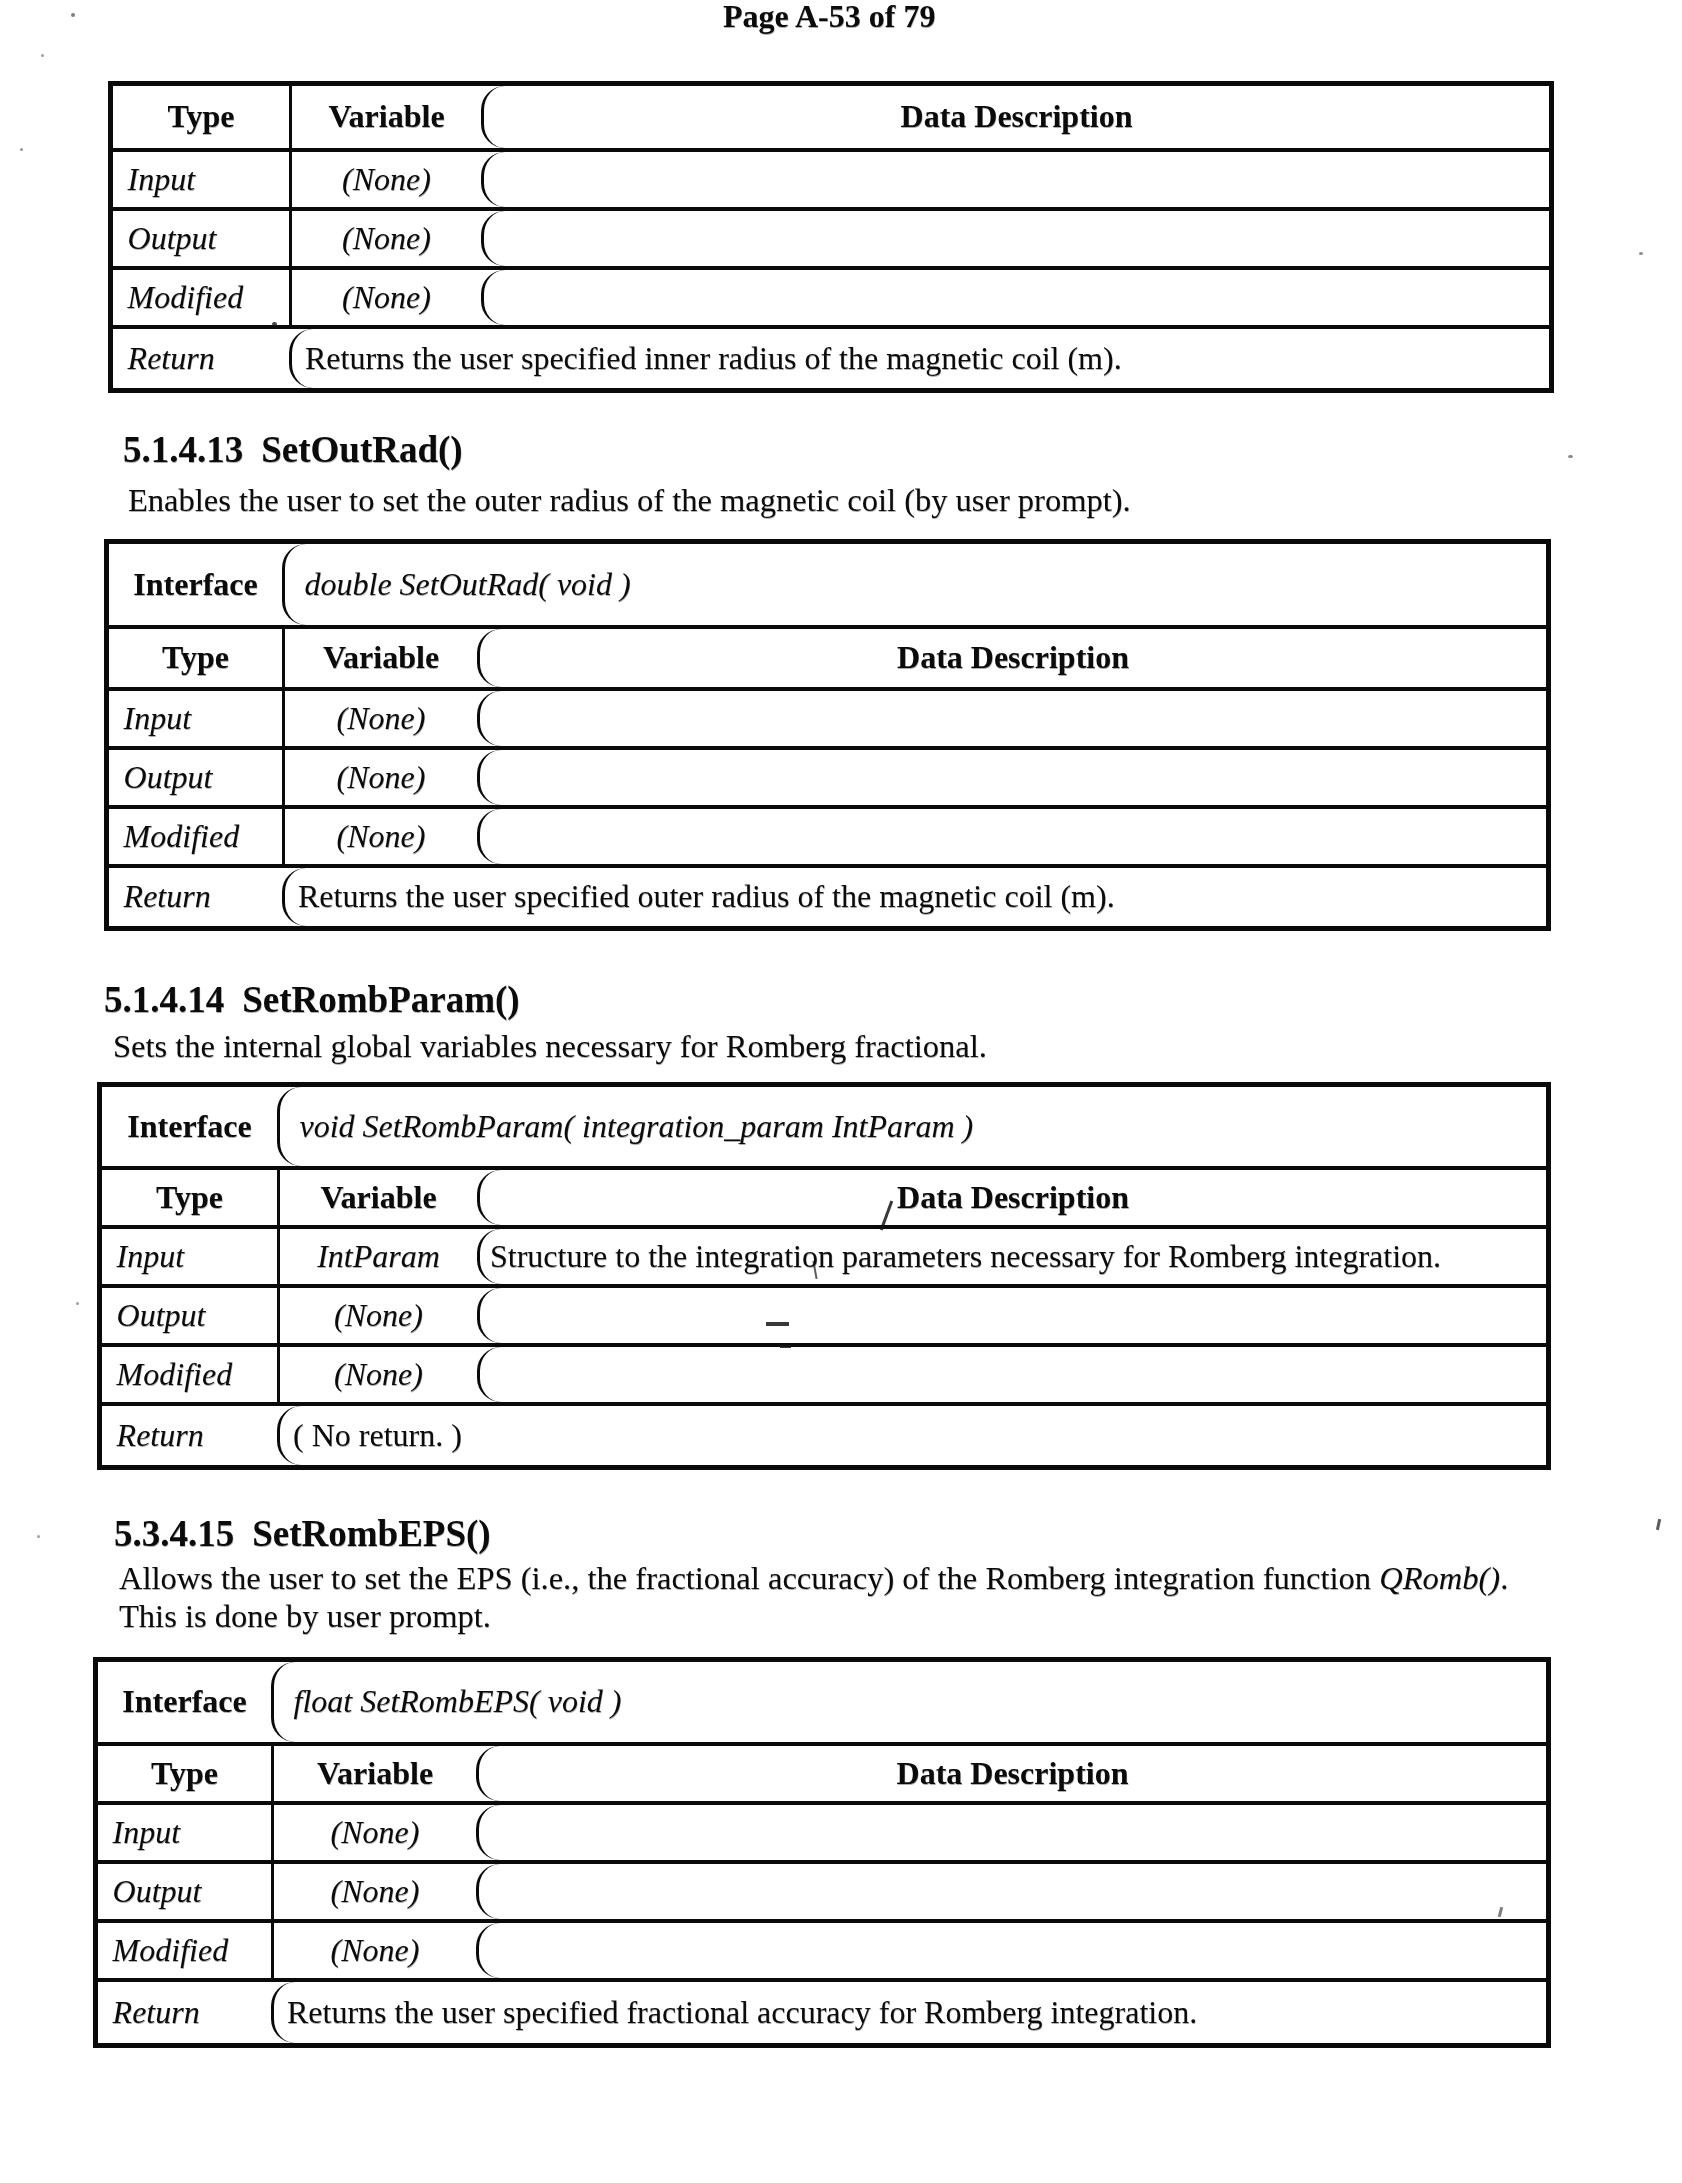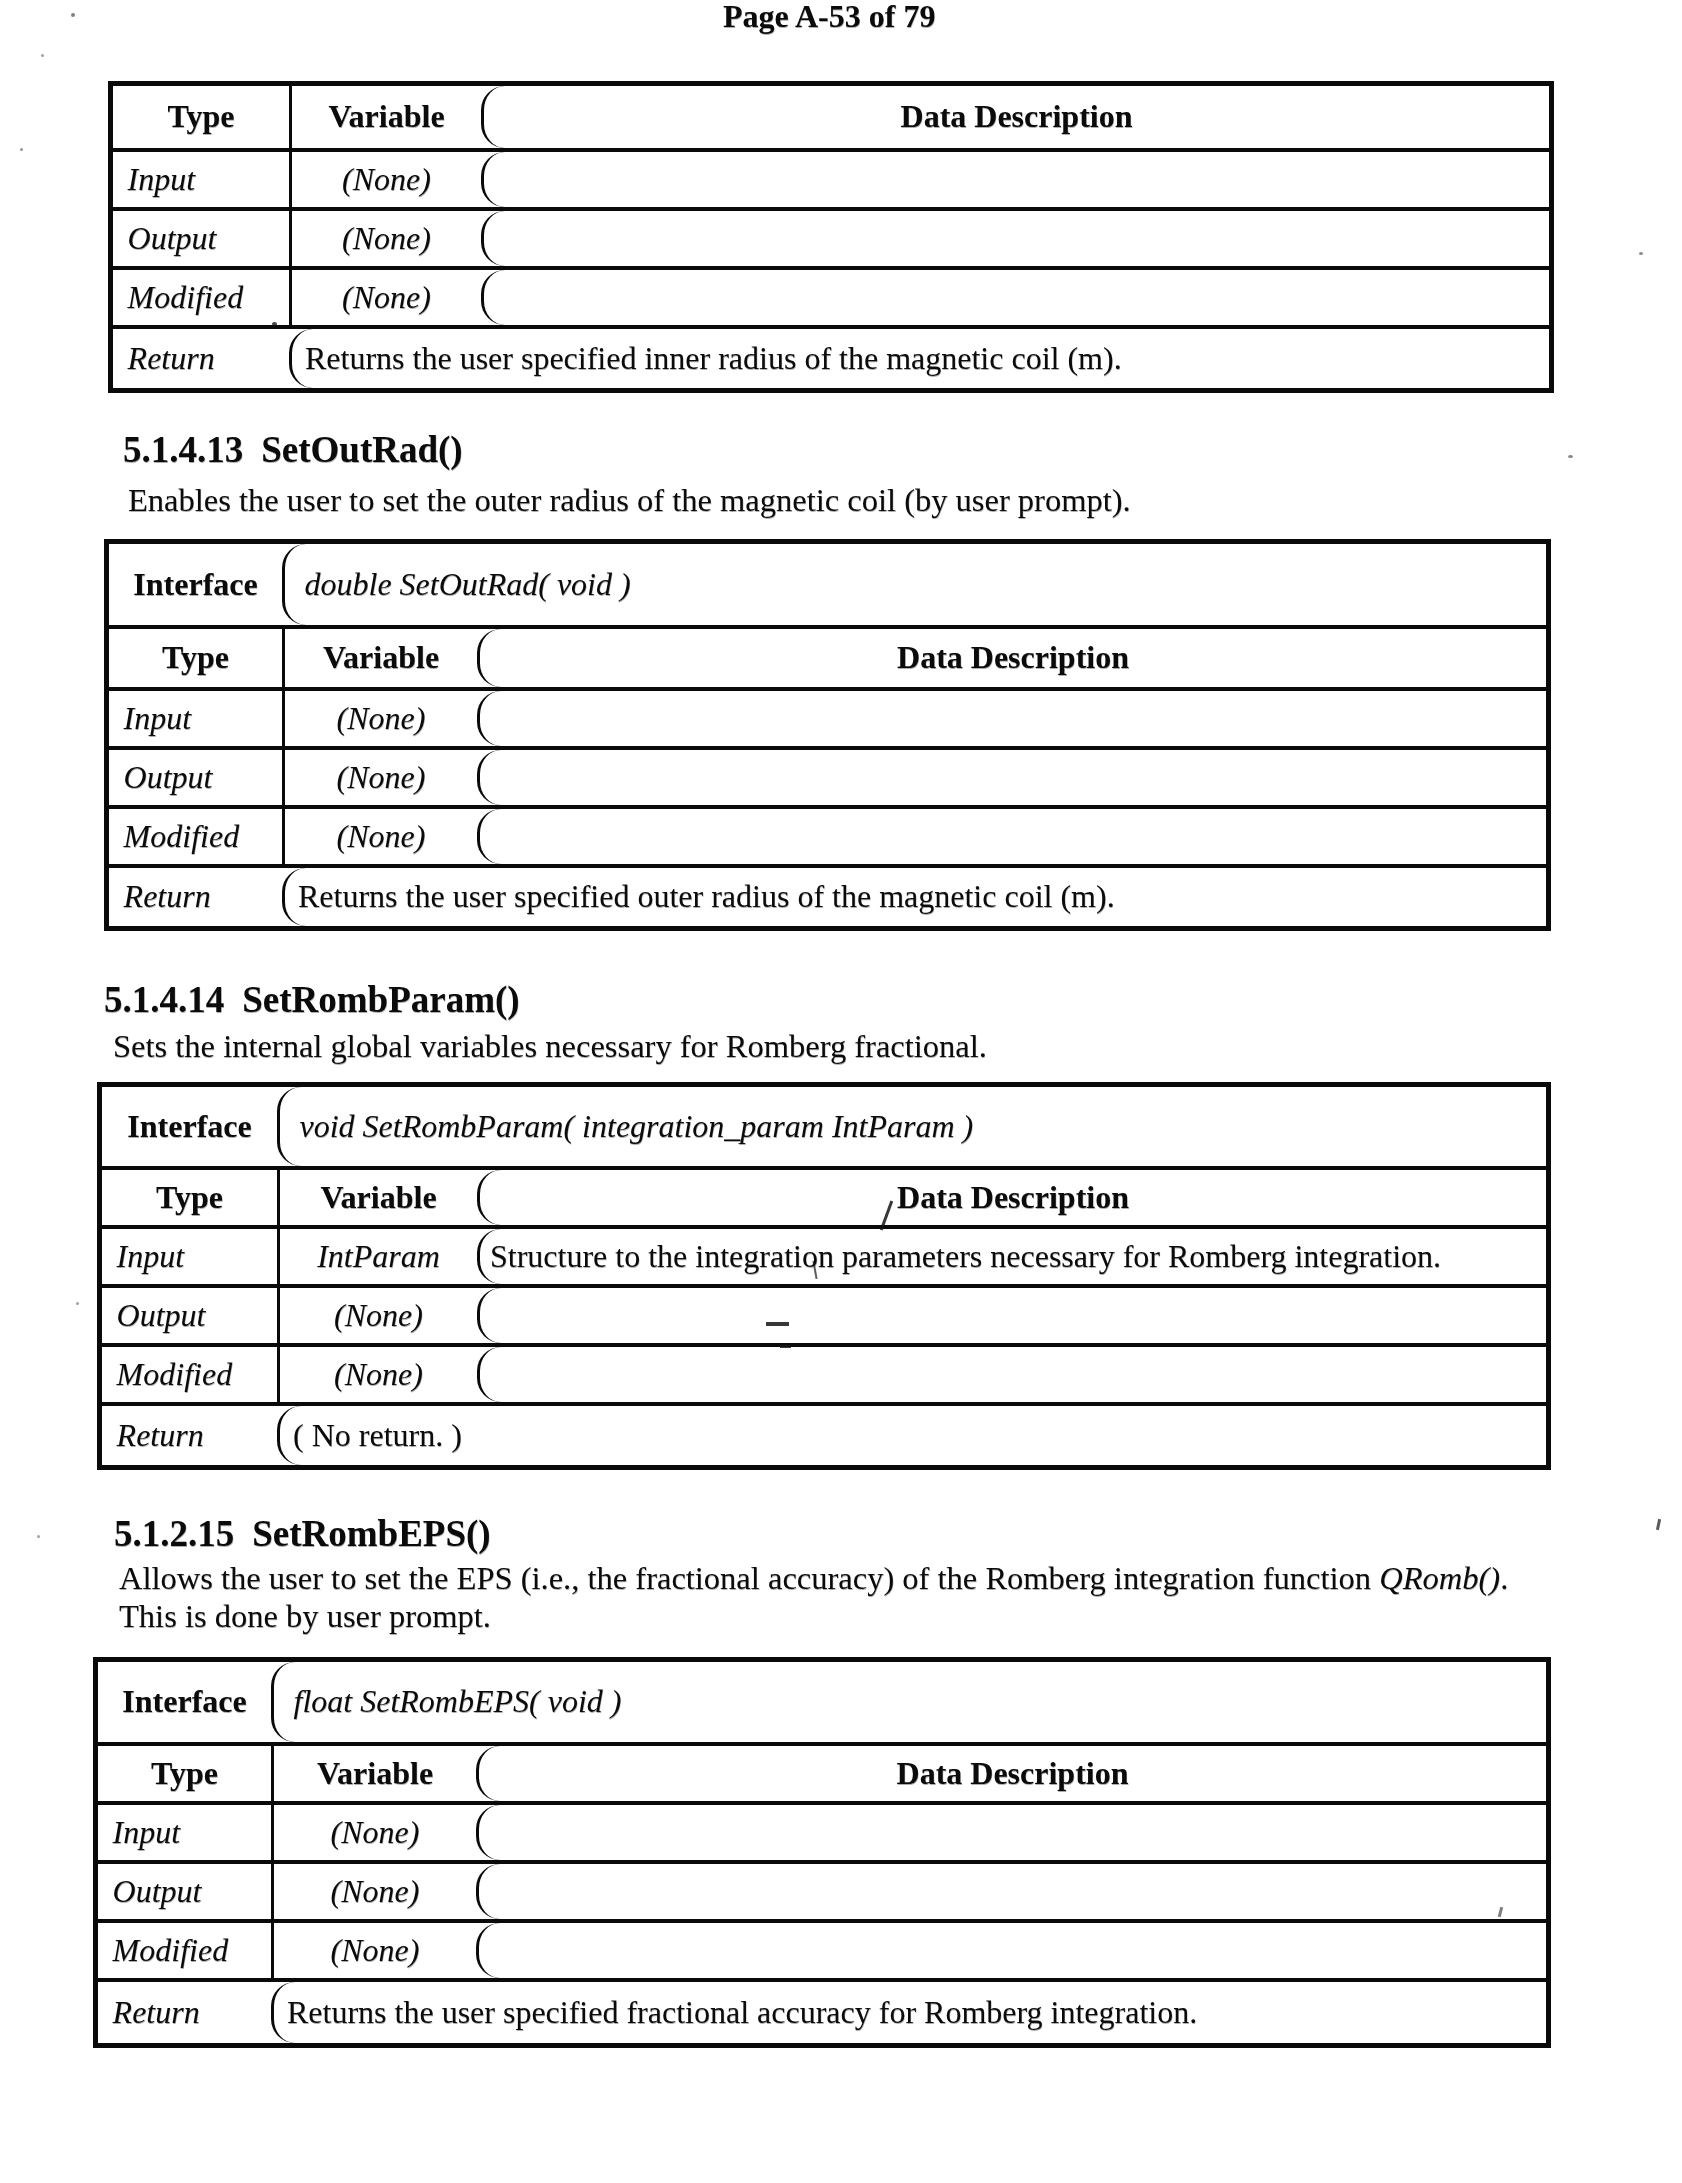--- a/index.html
+++ b/index.html
@@ -137,21 +137,21 @@
       <div class="tcell c2 var">(None)</div>
       <div class="tcell c3 desc"></div>
     </div>
     <div class="trow" style="height:63px">
       <div class="tcell c1 lab">Return</div>
       <div class="tcell cmerged ret">( No return. )</div>
     </div>
   </div>
 
   <div class="sect-head" style="left:114px; top:1514px;">
-    <span>5.1.2.15</span><span class="fn-name">SetRombEPS()</span>
+    <span>5.3.4.15</span><span class="fn-name">SetRombEPS()</span>
   </div>
   <div class="sect-para" style="left:119px; top:1559px;">
     <div><span>Allows the user to set the EPS (i.e., the fractional accuracy) of the Romberg integration function </span><span style="font-style:italic">QRomb()</span><span>.</span></div>
     <div>This is done by user prompt.</div>
   </div>
 
   <div class="doctable" id="t4" style="left:93px; top:1657px; width:1458px;">
     <div class="trow" style="height:80px">
       <div class="tcell c1 ifl">Interface</div>
       <div class="tcell cmerged sig">float SetRombEPS( void )</div>

